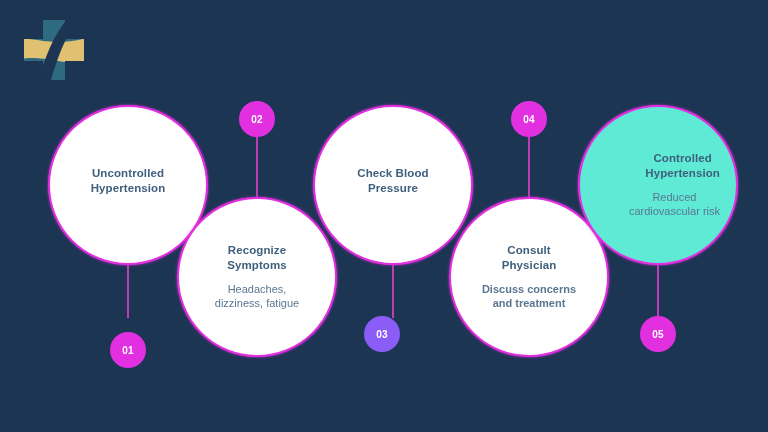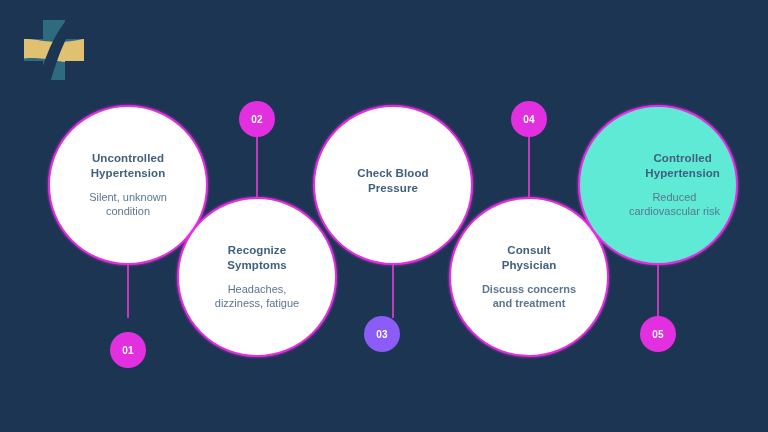--- a/index.html
+++ b/index.html
@@ -82,21 +82,20 @@
         <path d="M56 -4 C 40 16, 30 30, 18 76 L30 76 C 42 34, 50 18, 66 -4 Z" fill="#1b3553"></path>
       </g>
     </svg>
   </div>
 
   <div id="steps-layer">
       <div class="node">
         <div class="connector" style="left: 127.3px; top: 261px; height: 57px; background: rgb(191, 59, 184);"></div>
         <div class="bubble" style="left: 48px; top: 105px; background: rgb(255, 255, 255); border-color: rgb(226, 47, 224);">
           <div class="b-title" style="color: rgb(63, 95, 125);">Uncontrolled<br>Hypertension</div>
-          <div class="b-desc" style="color: rgb(91, 118, 144);">Silent, unknown<br>condition</div>
         </div>
         <div class="badge" style="left: 110px; top: 332px; background: rgb(226, 47, 224); color: rgb(255, 255, 255);">01</div>
       </div>
       <div class="node">
         <div class="connector" style="left: 256.3px; top: 135px; height: 66px; background: rgb(191, 59, 184);"></div>
         <div class="bubble" style="left: 177px; top: 197px; background: rgb(255, 255, 255); border-color: rgb(226, 47, 224);">
           <div class="b-title" style="color: rgb(63, 95, 125);">Recognize<br>Symptoms</div>
           <div class="b-desc" style="color: rgb(91, 118, 144);">Headaches,<br>dizziness, fatigue</div>
         </div>
         <div class="badge" style="left: 239px; top: 101px; background: rgb(226, 47, 224); color: rgb(255, 255, 255);">02</div>

